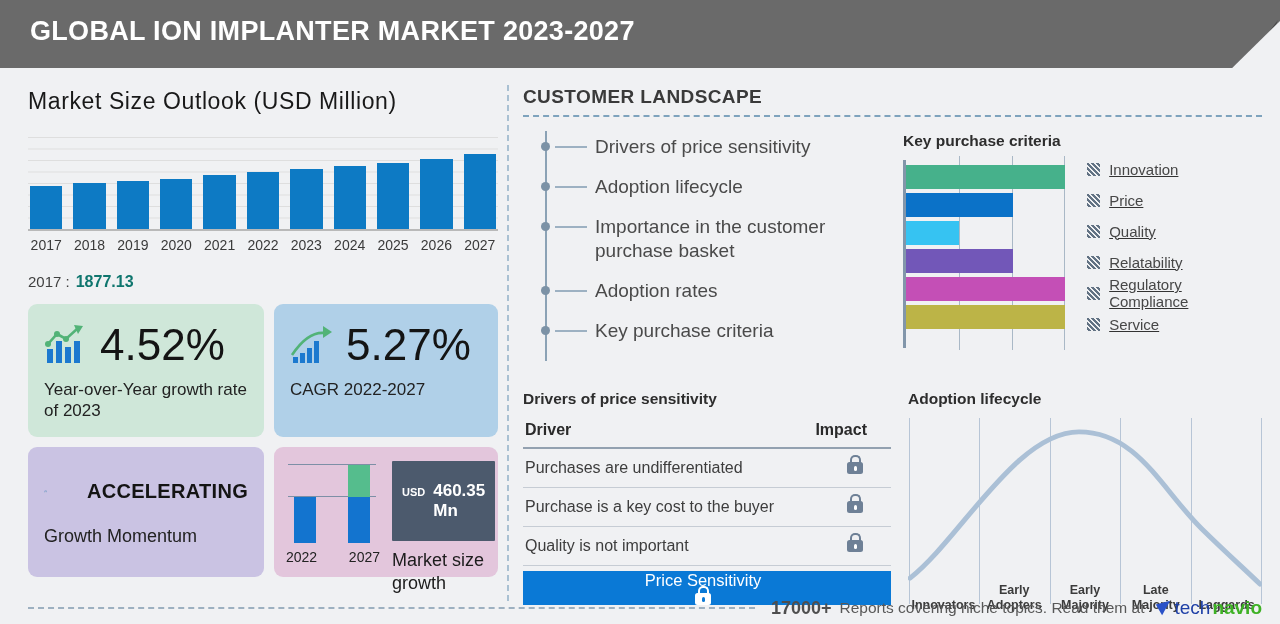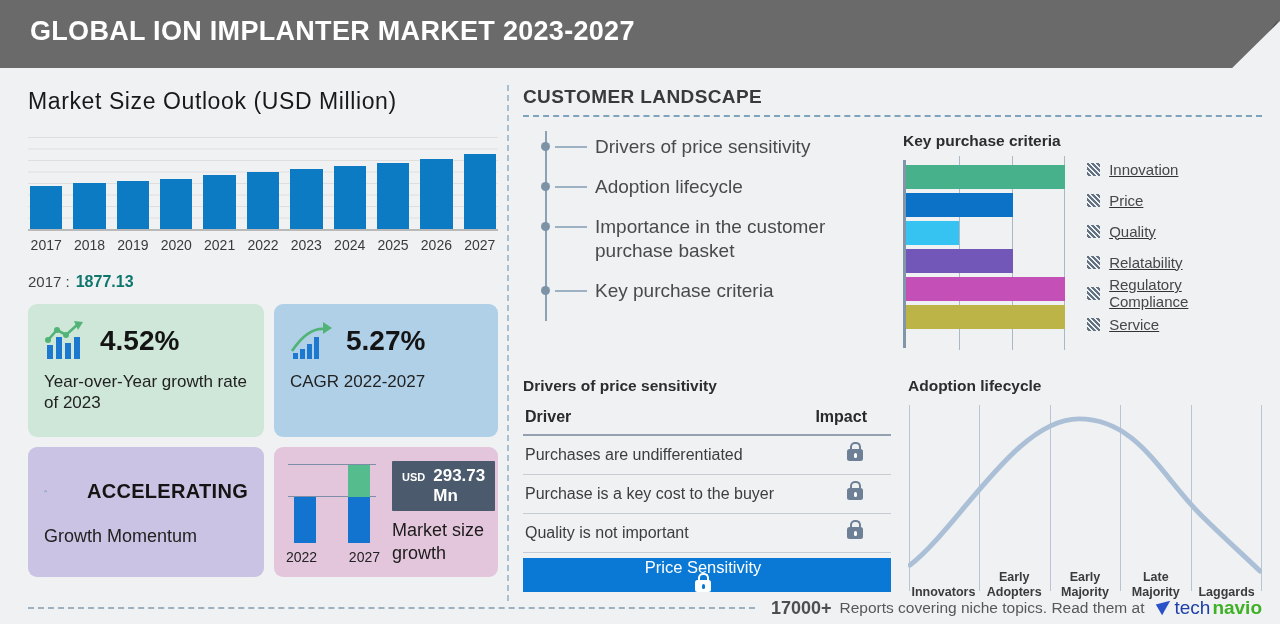--- a/index.html
+++ b/index.html
@@ -25,33 +25,33 @@
   .callout{margin-top:20px;font-size:15px;color:#3f3f3f;}
   .callout b{color:#0f766e;margin-left:6px;font-size:16px;}
 
   .grid{margin-top:13px;display:grid;grid-template-columns:236px 224px;grid-template-rows:133px 130px;gap:10px;}
   .card{border-radius:9px;padding:12px 16px;box-sizing:border-box;}
   .c-green{background:#cfe7d9;}
   .c-blue{background:#b0d0e8;}
   .c-purple{background:#cac3e3;}
   .c-pink{background:#e3c6dc;display:flex;gap:12px;padding:10px 12px;}
   .stat-top{display:flex;align-items:center;gap:12px;margin-top:4px;}
-  .stat-val{font-size:28px;font-weight:bold;color:#141414;}
+  .stat-val{font-size:44px;font-weight:normal;color:#141414;}
   .stat-word{font-size:20px;font-weight:bold;color:#141414;letter-spacing:.3px;}
   .stat-cap{margin-top:9px;font-size:17px;color:#222;line-height:1.25;}
 
   
   .mini{width:94px;position:relative;flex:none;}
   .mini-plot{position:absolute;left:2px;right:4px;bottom:24px;height:80px;}
   .mini-bars{position:absolute;inset:0;display:flex;align-items:flex-end;justify-content:space-between;padding:0 6px;}
   .mini-col{width:22px;display:flex;flex-direction:column;justify-content:flex-end;}
   .mini-grid{position:absolute;left:0;right:0;height:1px;background:#7d8fa6;}
   .mini-xlab{position:absolute;left:0;right:0;bottom:2px;display:flex;justify-content:space-between;font-size:14px;color:#222;}
   .growth-right{padding-top:4px;}
-  .badge{background:#4c5a6d;color:#fff;padding:5px 10px;display:inline-flex;align-items:baseline;gap:8px;border-radius:1px;}
+  .badge{background:#4c5a6d;color:#fff;padding:20px 10px;display:inline-flex;align-items:baseline;gap:8px;border-radius:1px;}
   .badge .cur{font-size:11px;font-weight:bold;}
   .badge .amt{font-size:17px;font-weight:bold;}
   .growth-cap{margin-top:8px;font-size:18px;color:#1c1c1c;line-height:1.3;}
 
   
   .divider{position:absolute;left:507px;top:85px;height:516px;border-left:2px dashed #a9c0d2;}
 
   
   .right{position:absolute;left:523px;top:86px;width:739px;}
   .cl-head{font-size:19px;font-weight:bold;color:#3a3a3a;letter-spacing:.4px;padding-bottom:7px;
@@ -220,39 +220,40 @@
             </div>
         </div>
         <div class="mini-xlab">
             <span>2022</span>
             <span>2027</span>
           </div>
       </div>
       <div class="growth-right">
         <span class="badge">
           <span class="cur">USD</span>
-          <span class="amt">293.73 Mn</span>
+          <span class="amt">460.35 Mn</span>
         </span>
         <div class="growth-cap">Market size growth</div>
       </div>
     </div>
   </div>
 </div>
 
 <div class="divider"></div>
 
 <div class="right">
   <div class="cl-head">CUSTOMER LANDSCAPE</div>
 
   <div class="right-cols">
     <div class="lc-list">
       <ul>
           <li>Drivers of price sensitivity</li>
           <li>Adoption lifecycle</li>
           <li>Importance in the customer purchase basket</li>
+          <li>Adoption rates</li>
           <li>Key purchase criteria</li>
         </ul>
     </div>
 
     <div class="kpc">
       <h3>Key purchase criteria</h3>
       <div class="kpc-wrap">
         <div class="kpc-chart">
           <div class="kpc-grid" style="left:33.3%;"></div>
           <div class="kpc-grid" style="left:66.6%;"></div>

